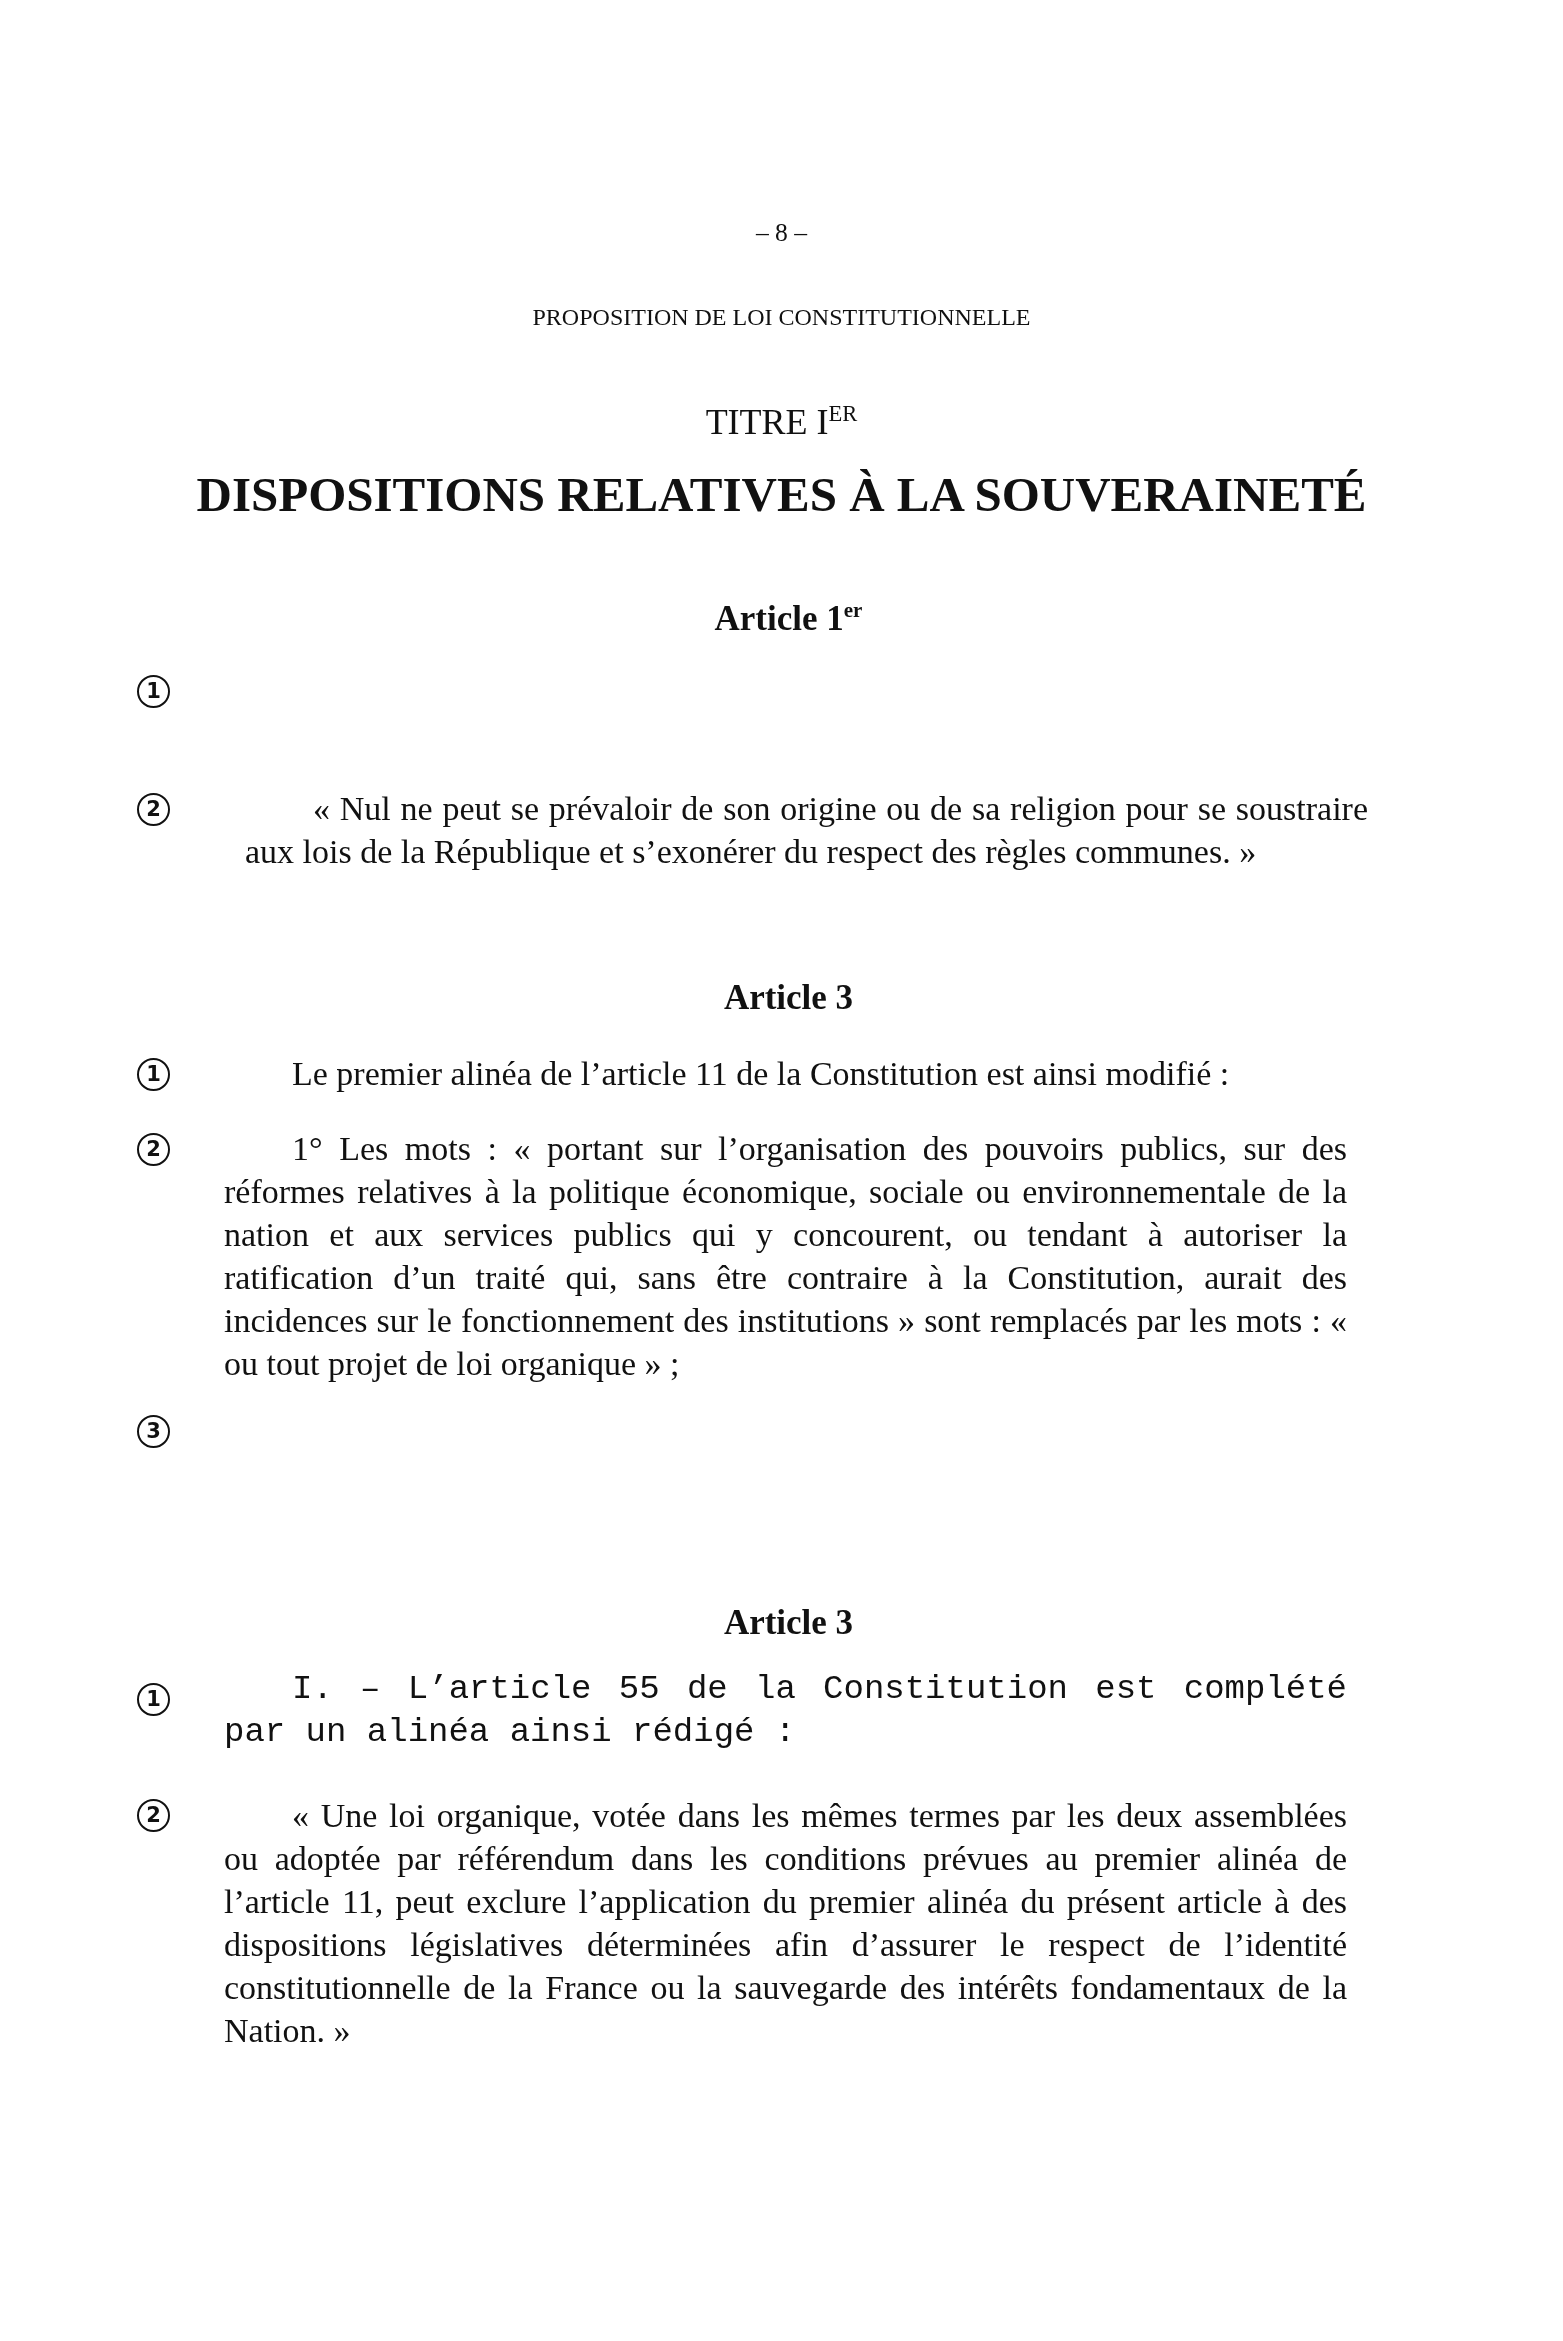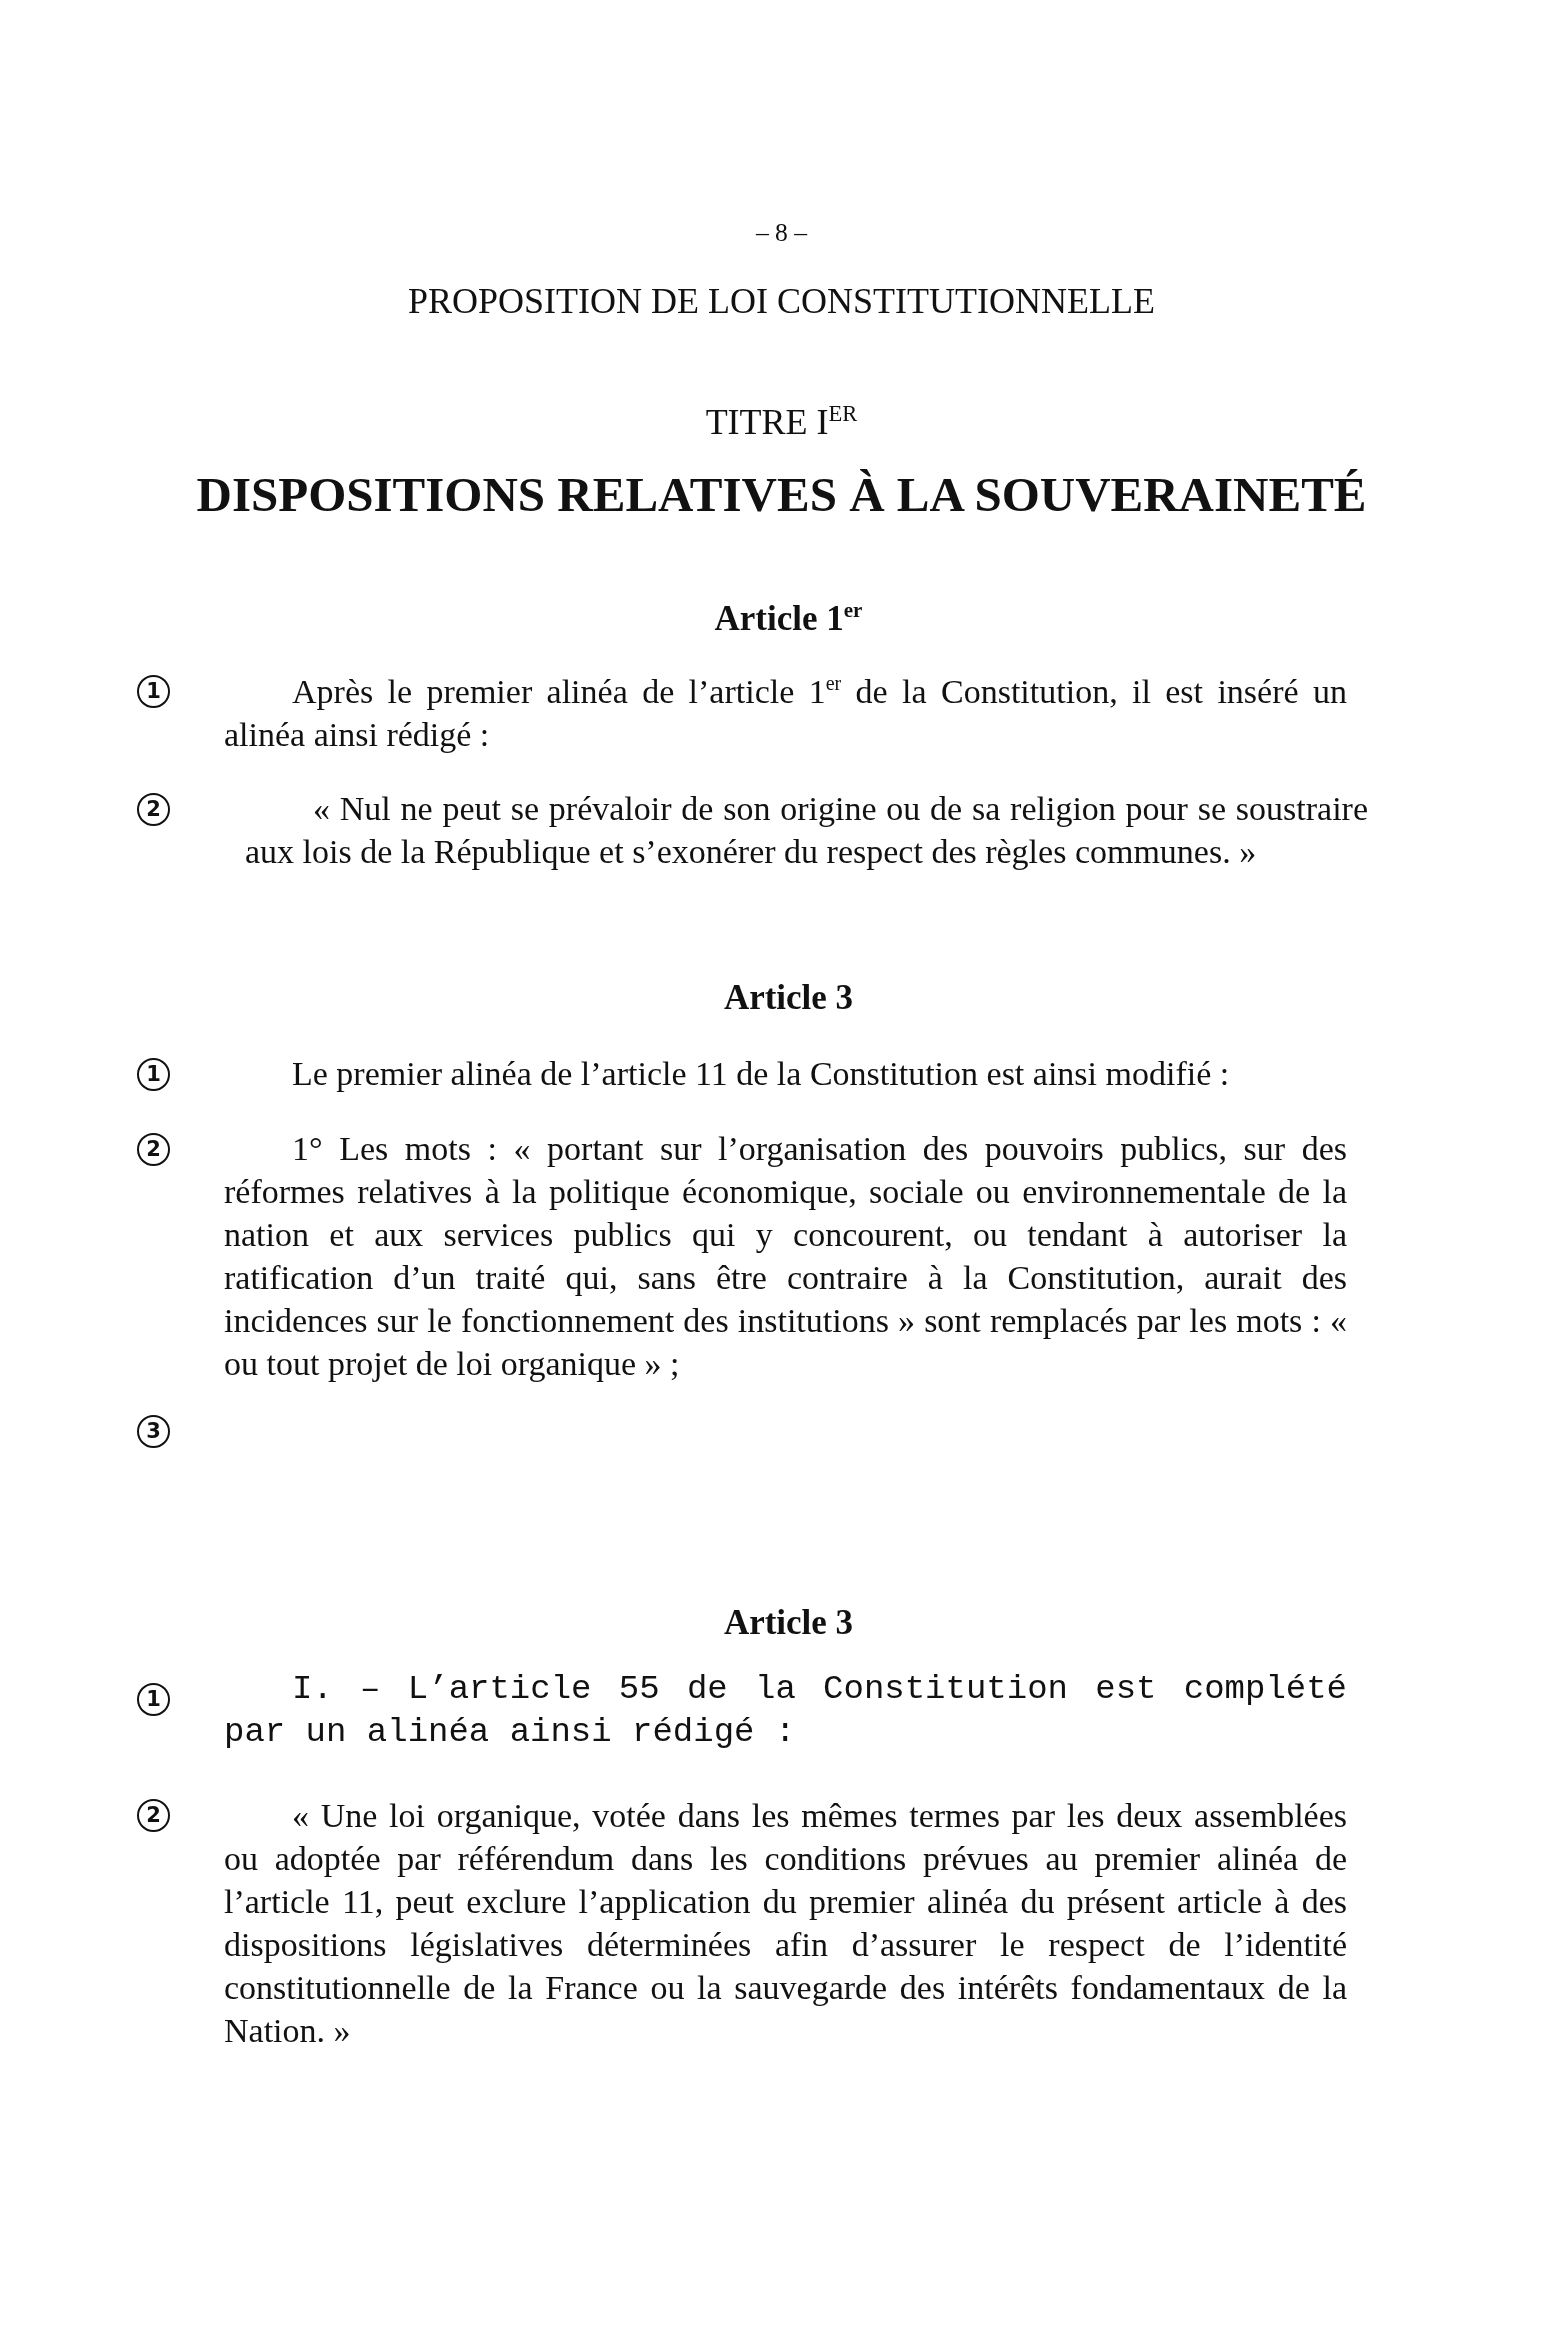--- a/index.html
+++ b/index.html
@@ -30,22 +30,22 @@
     width: 1563px;
     text-align: center;
     white-space: nowrap;
   }
   .page-number {
     top: 218px;
     font-size: 25.6px;
     line-height: 30px;
   }
   .doc-title {
-    top: 280px;
-    font-size: 36px;
+    top: 296px;
+    font-size: 24px;
     line-height: 42px;
     letter-spacing: 0px;
   }
   .titre {
     top: 401px;
     font-size: 36px;
     line-height: 42px;
   }
   .titre sup {
     font-size: 22.5px;
@@ -108,21 +108,20 @@
 
   <div class="abs center doc-title">PROPOSITION DE LOI CONSTITUTIONNELLE</div>
 
   <div class="abs center titre"><span>TITRE I</span><sup>ER</sup></div>
 
   <div class="abs center section-title">DISPOSITIONS RELATIVES À LA SOUVERAINETÉ</div>
 
   <div class="abs center article-heading" style="top:598px;"><span>Article 1</span><sup>er</sup></div>
 
   <div class="alinea-num" style="top:675px;">1</div>
-  <div class="para" style="top:670px;"><span>Après le premier alinéa de l’article 1</span><sup>er</sup><span> de la Constitution, il est inséré un alinéa ainsi rédigé :</span></div>
 
   <div class="alinea-num" style="top:793px;">2</div>
   <div class="para" style="top:787px;margin-left:21px;">« Nul ne peut se prévaloir de son origine ou de sa religion pour se soustraire aux lois de la République et s’exonérer du respect des règles communes. »</div>
 
   <div class="abs center article-heading" style="top:977px;">Article 3</div>
 
   <div class="alinea-num" style="top:1058px;">1</div>
   <div class="para" style="top:1052px;">Le premier alinéa de l’article 11 de la Constitution est ainsi modifié :</div>
 
   <div class="alinea-num" style="top:1133px;">2</div>

